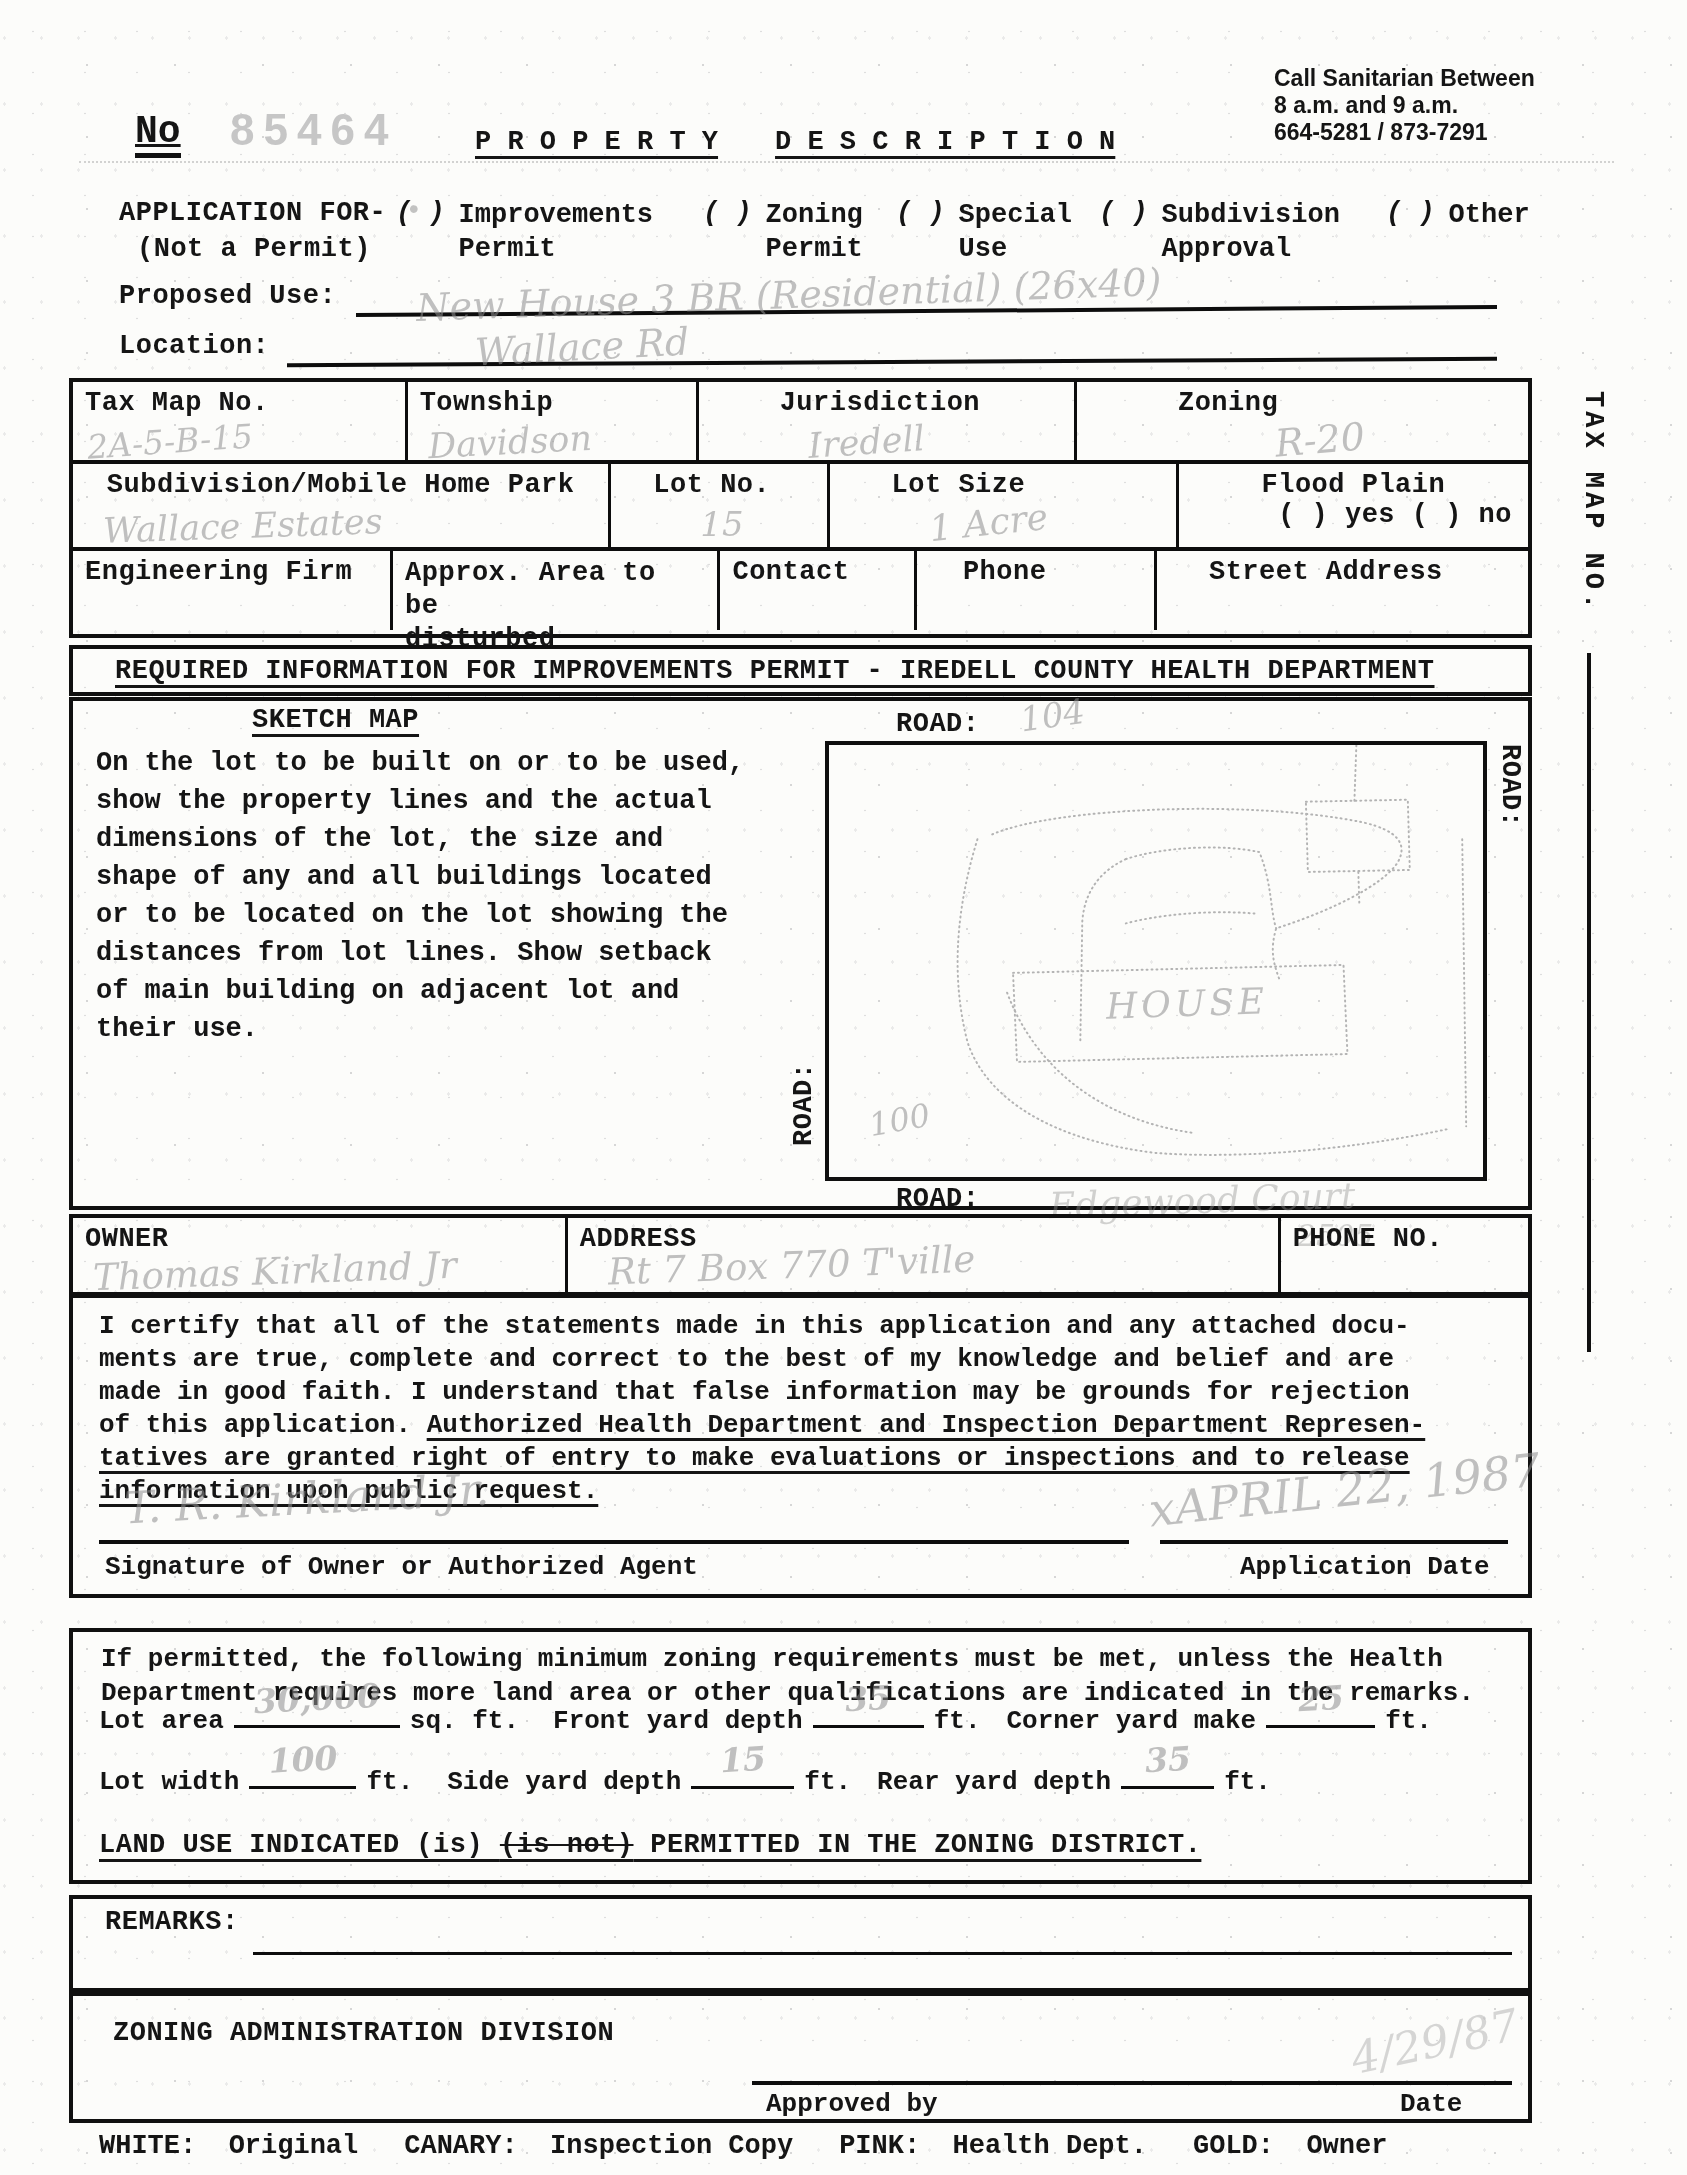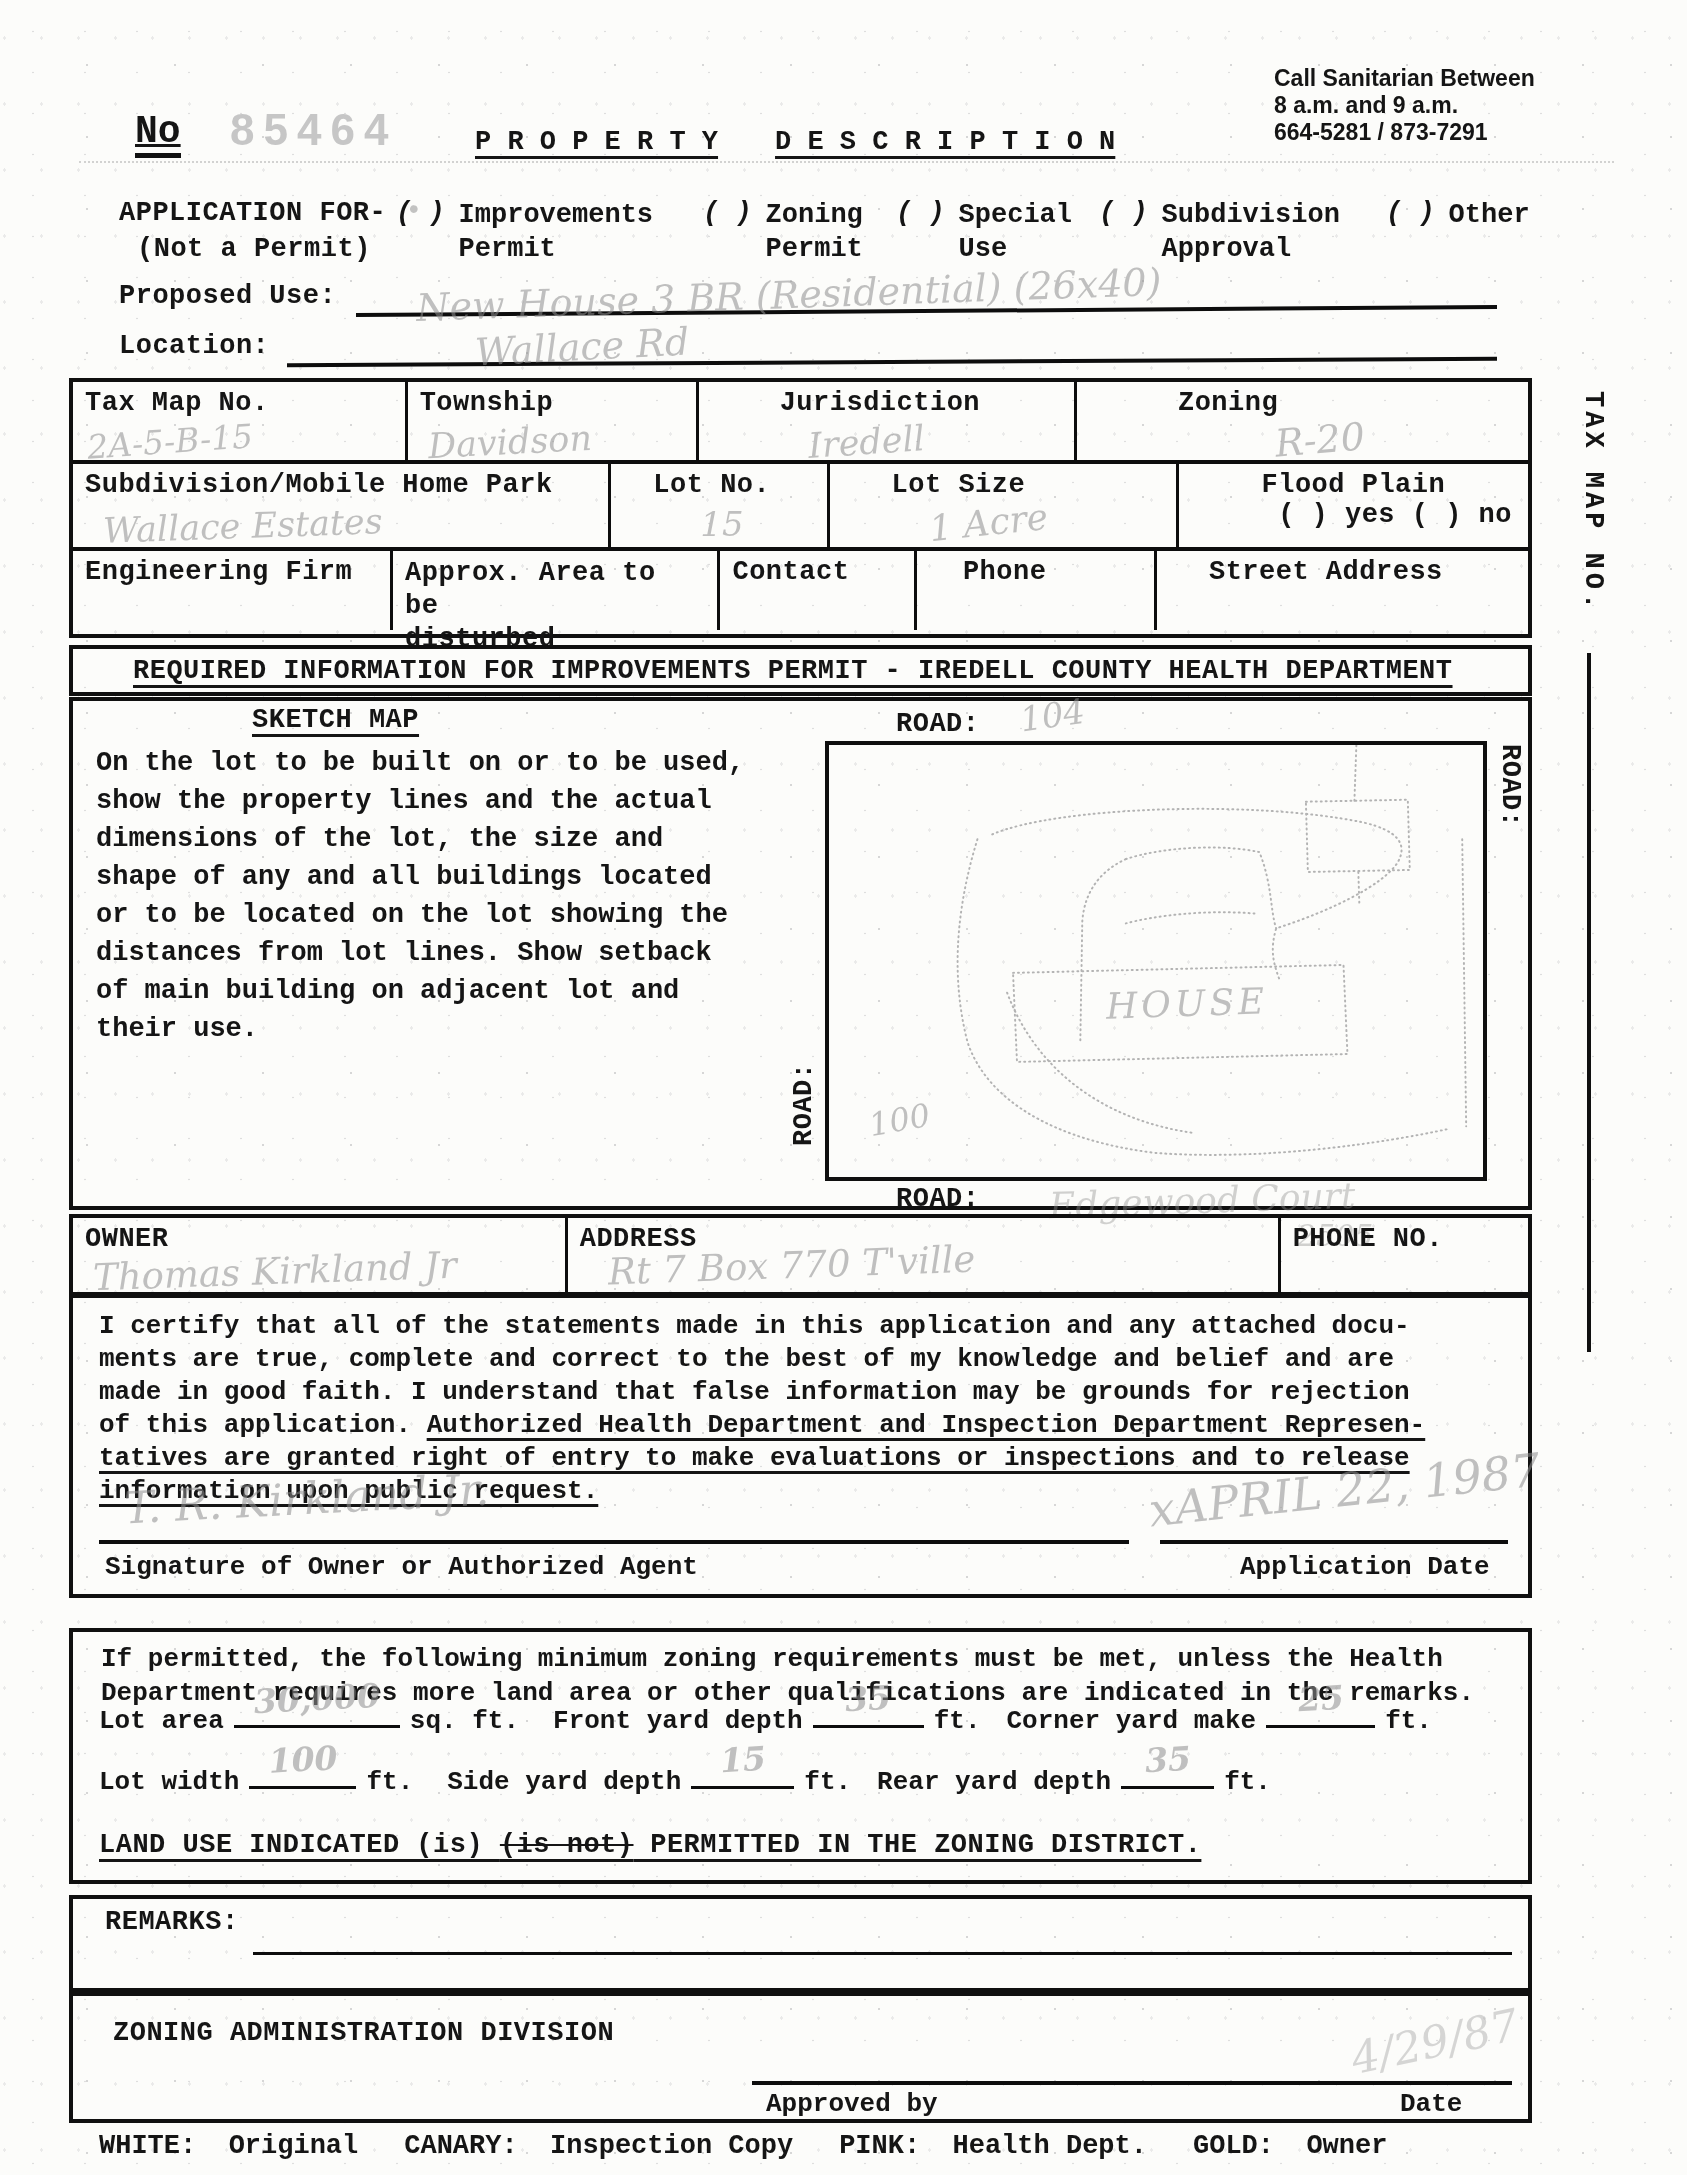--- a/index.html
+++ b/index.html
@@ -124,21 +124,21 @@
       <div class="cell" style="width:26%;">
         <span class="lbl" style="margin-left:69px;">Jurisdiction</span>
         <span class="hw" style="left:109px;top:40px;font-size:35px;transform:rotate(-4deg);">Iredell</span>
       </div>
       <div class="cell" style="width:31%;">
         <span class="lbl" style="margin-left:89px;">Zoning</span>
         <span class="hw" style="left:198px;top:36px;font-size:38px;transform:rotate(-5deg);">R-20</span>
       </div>
     </div>
     <div class="row cellgrid" style="height:87px;">
-      <div class="cell" style="width:37%;">
+      <div class="cell" style="width:37%;text-align:center;">
         <span class="lbl">Subdivision/Mobile Home Park</span>
         <span class="hw" style="left:30px;top:42px;font-size:35px;transform:rotate(-2deg);">Wallace Estates</span>
       </div>
       <div class="cell" style="width:15%;">
         <span class="lbl" style="margin-left:30px;">Lot No.</span>
         <span class="hw" style="left:89px;top:40px;font-size:34px;">15</span>
       </div>
       <div class="cell" style="width:24%;">
         <span class="lbl" style="margin-left:50px;">Lot Size</span>
         <span class="hw" style="left:99px;top:38px;font-size:36px;transform:rotate(-6deg);">1 Acre</span>
@@ -162,21 +162,21 @@
       <div class="cell" style="width:16.5%;">
         <span class="lbl" style="margin-left:34px;">Phone</span>
       </div>
       <div class="cell" style="width:25.5%;">
         <span class="lbl" style="margin-left:40px;">Street Address</span>
       </div>
     </div>
   </div>
 
   <div class="box" style="left:69px;top:645px;width:1463px;height:51px;display:flex;align-items:center;">
-    <span class="lbl uline" style="margin-left:60px;">REQUIRED INFORMATION FOR IMPROVEMENTS PERMIT  -  IREDELL COUNTY HEALTH DEPARTMENT</span>
+    <span class="lbl uline" style="margin-left:42px;">REQUIRED INFORMATION FOR IMPROVEMENTS PERMIT  -  IREDELL COUNTY HEALTH DEPARTMENT</span>
   </div>
 
   <div class="box" style="left:69px;top:697px;width:1463px;height:513px;"></div>
 
   <div class="abs lbl uline" style="left:252px;top:705px;">SKETCH MAP</div>
   <div class="abs pre" style="left:96px;top:744px;width:683px;font-size:27px;font-weight:bold;line-height:38px;">On the lot to be built on or to be used,
 show the property lines and the actual
 dimensions of the lot, the size and
 shape of any and all buildings located
 or to be located on the lot showing the

